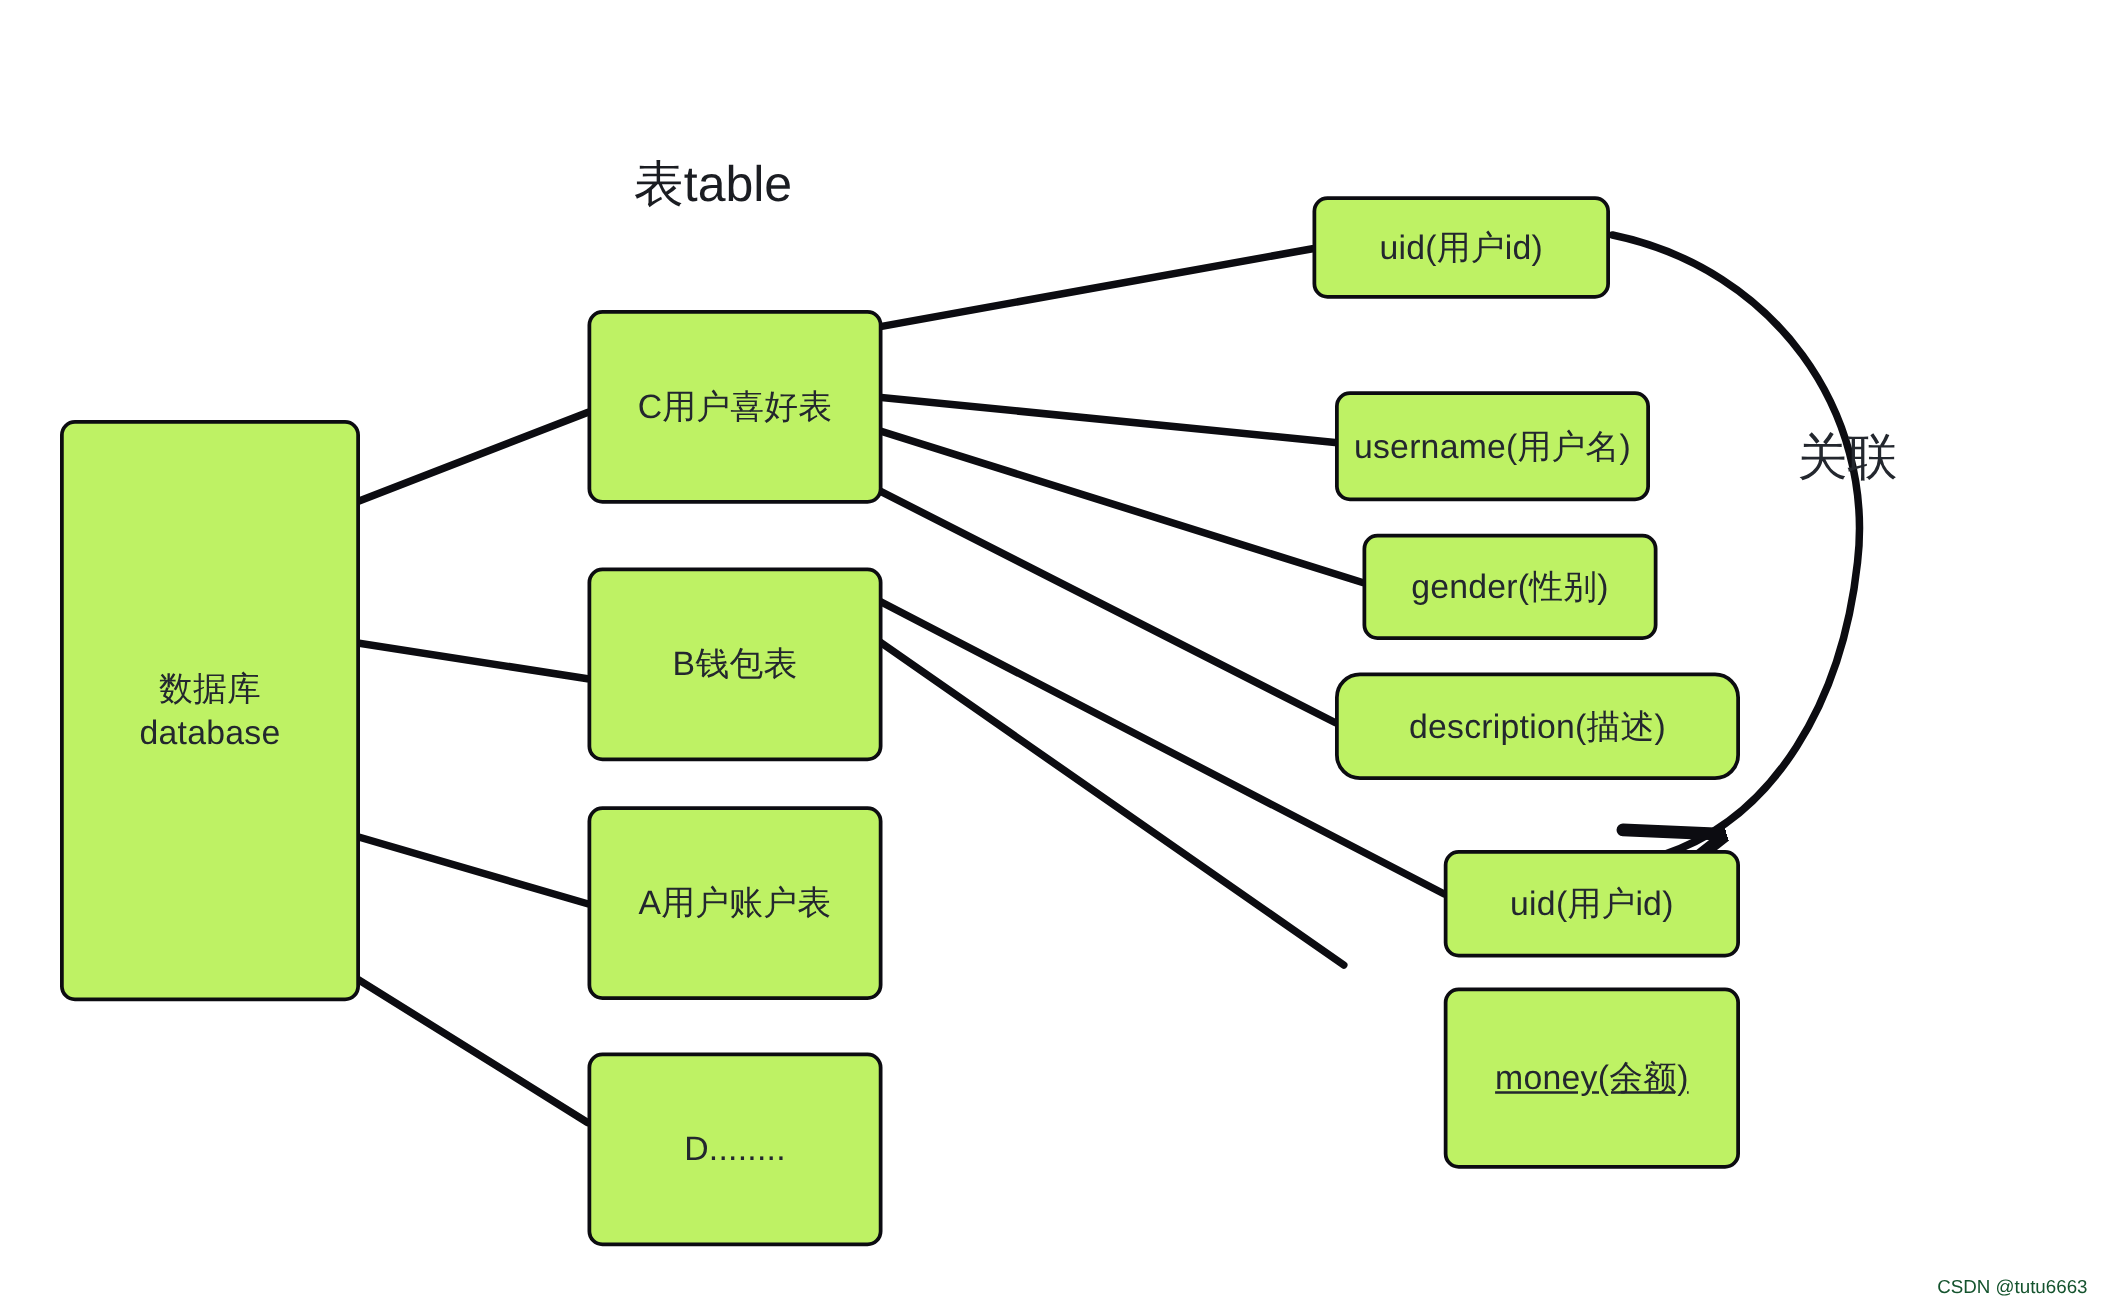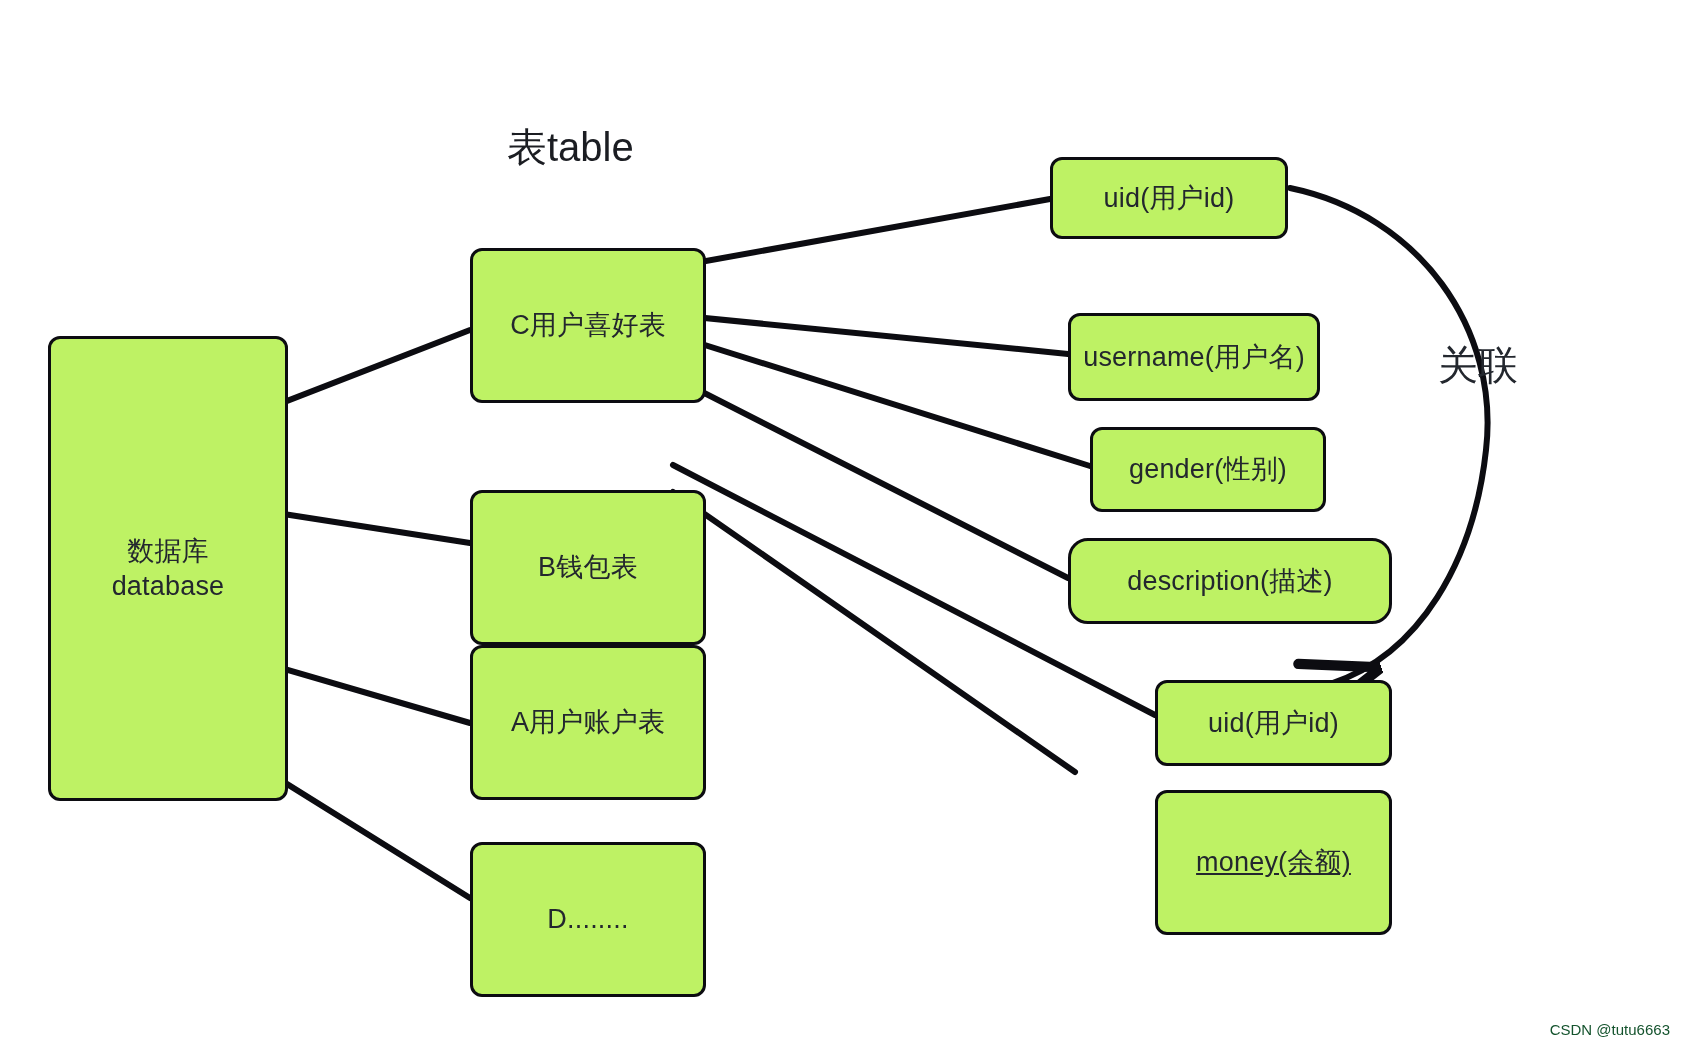--- a/index.html
+++ b/index.html
@@ -96,21 +96,21 @@
       <path d="M1290,188 C1420,215 1500,330 1486,450 C1474,560 1420,655 1330,684" marker-end="url(#arrowhead)"></path>
     </g>
   </svg>
 
   <div class="group-title" style="left:475px; top:120px;margin-left:32px;">表table</div>
 
   <div class="node" style="left:48px; top:336px; width:240px; height:465px;">数据库
 database</div>
 
   <div class="node" style="left:470px; top:248px; width:236px; height:155px;">C用户喜好表</div>
-  <div class="node" style="left:470px; top:454px; width:236px; height:155px;margin-top:36px;">B钱包表</div>
+  <div class="node" style="left:470px; top:454px; width:236px; height:155px;">B钱包表</div>
   <div class="node" style="left:470px; top:645px; width:236px; height:155px;">A用户账户表</div>
   <div class="node" style="left:470px; top:842px; width:236px; height:155px;">D........</div>
 
   <div class="node" style="left:1050px; top:157px; width:238px; height:82px;">uid(用户id)</div>
   <div class="node" style="left:1068px; top:313px; width:252px; height:88px;">username(用户名)</div>
   <div class="node" style="left:1090px; top:427px; width:236px; height:85px;">gender(性别)</div>
   <div class="node" style="left:1068px; top:538px; width:324px; height:86px;border-radius:20px;">description(描述)</div>
   <div class="node" style="left:1155px; top:680px; width:237px; height:86px;">uid(用户id)</div>
   <div class="node" style="left:1155px; top:790px; width:237px; height:145px;text-decoration:underline;">money(余额)</div>
 

